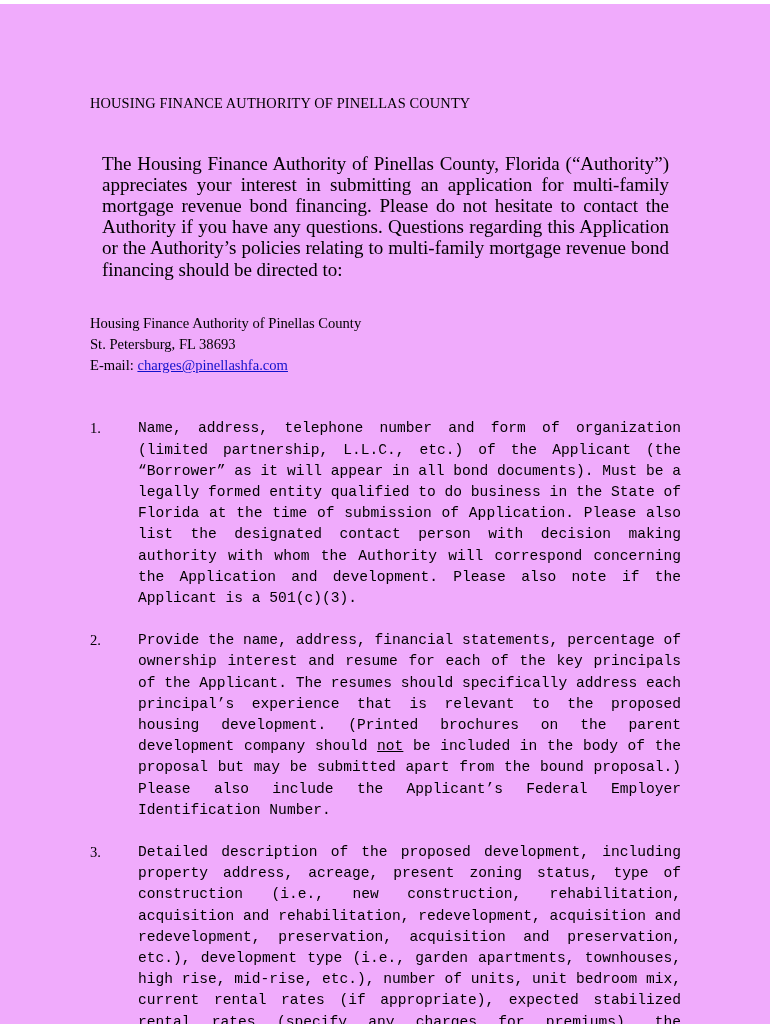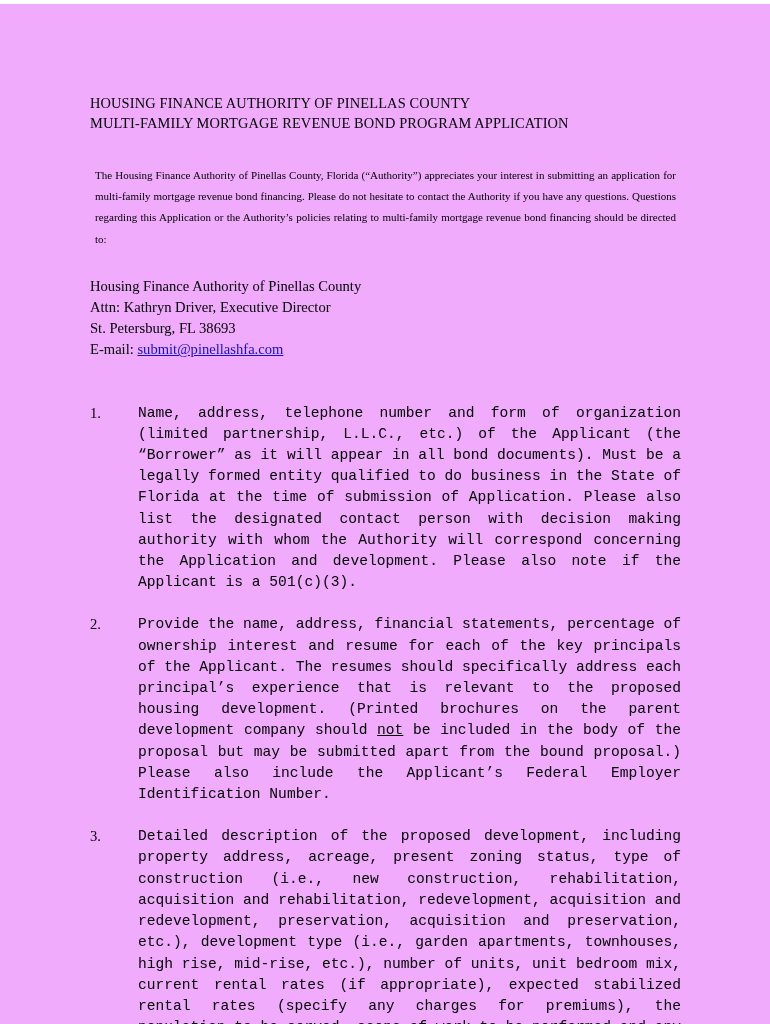--- a/index.html
+++ b/index.html
@@ -37,25 +37,25 @@
 
   .doc-title {
     font-size: 14.4px;
     line-height: 19.5px;
     text-align: left;
     letter-spacing: 0.01em;
     white-space: nowrap;
   }
 
   .para {
-    font-size: 11px;
+    font-size: 19px;
     line-height: 21.2px;
     text-align: justify;
     text-justify: inter-word;
-    margin: 5px;
+    margin: 12px;
   }
 
   .spacer-lg { height: 27px; }
   .spacer-md { height: 21px; }
 
   .addr-block {
     font-size: 14.6px;
     line-height: 21.2px;
     text-align: left;
   }
@@ -108,34 +108,32 @@
 </style>
 </head>
 <body>
 
 <div class="page">
 
   <div class="content">
 
     <div class="doc-title">
       <div>HOUSING FINANCE AUTHORITY OF PINELLAS COUNTY</div>
-      <div>MULTI-FAMILY MORTGAGE REVENUE BOND PROGRAM APPLICATION</div>
     </div>
 
     <div class="spacer-lg"></div>
 
     <p class="para">The Housing Finance Authority of Pinellas County, Florida (“Authority”) appreciates your interest in submitting an application for multi-family mortgage revenue bond financing.  Please do not hesitate to contact the Authority if you have any questions. Questions regarding this Application or the Authority’s policies relating to multi-family mortgage revenue bond financing should be directed to:</p>
 
     <div class="spacer-md"></div>
 
     <div class="addr-block">
       <div class="addr-line">Housing Finance Authority of Pinellas County</div>
-      <div class="addr-line">Attn:  Kathryn Driver, Executive Director</div>
       <div class="addr-line">St. Petersburg, FL 38693</div>
-      <div class="addr-line"><span>E-mail: </span><a class="email-link" href="#">submit@pinellashfa.com</a></div>
+      <div class="addr-line"><span>E-mail: </span><a class="email-link" href="#">charges@pinellashfa.com</a></div>
     </div>
 
     <div class="spacer-md"></div>
 
 
     <div class="spacer-md"></div>
 
     <ol class="num-list">
 
       <li class="num-item">

